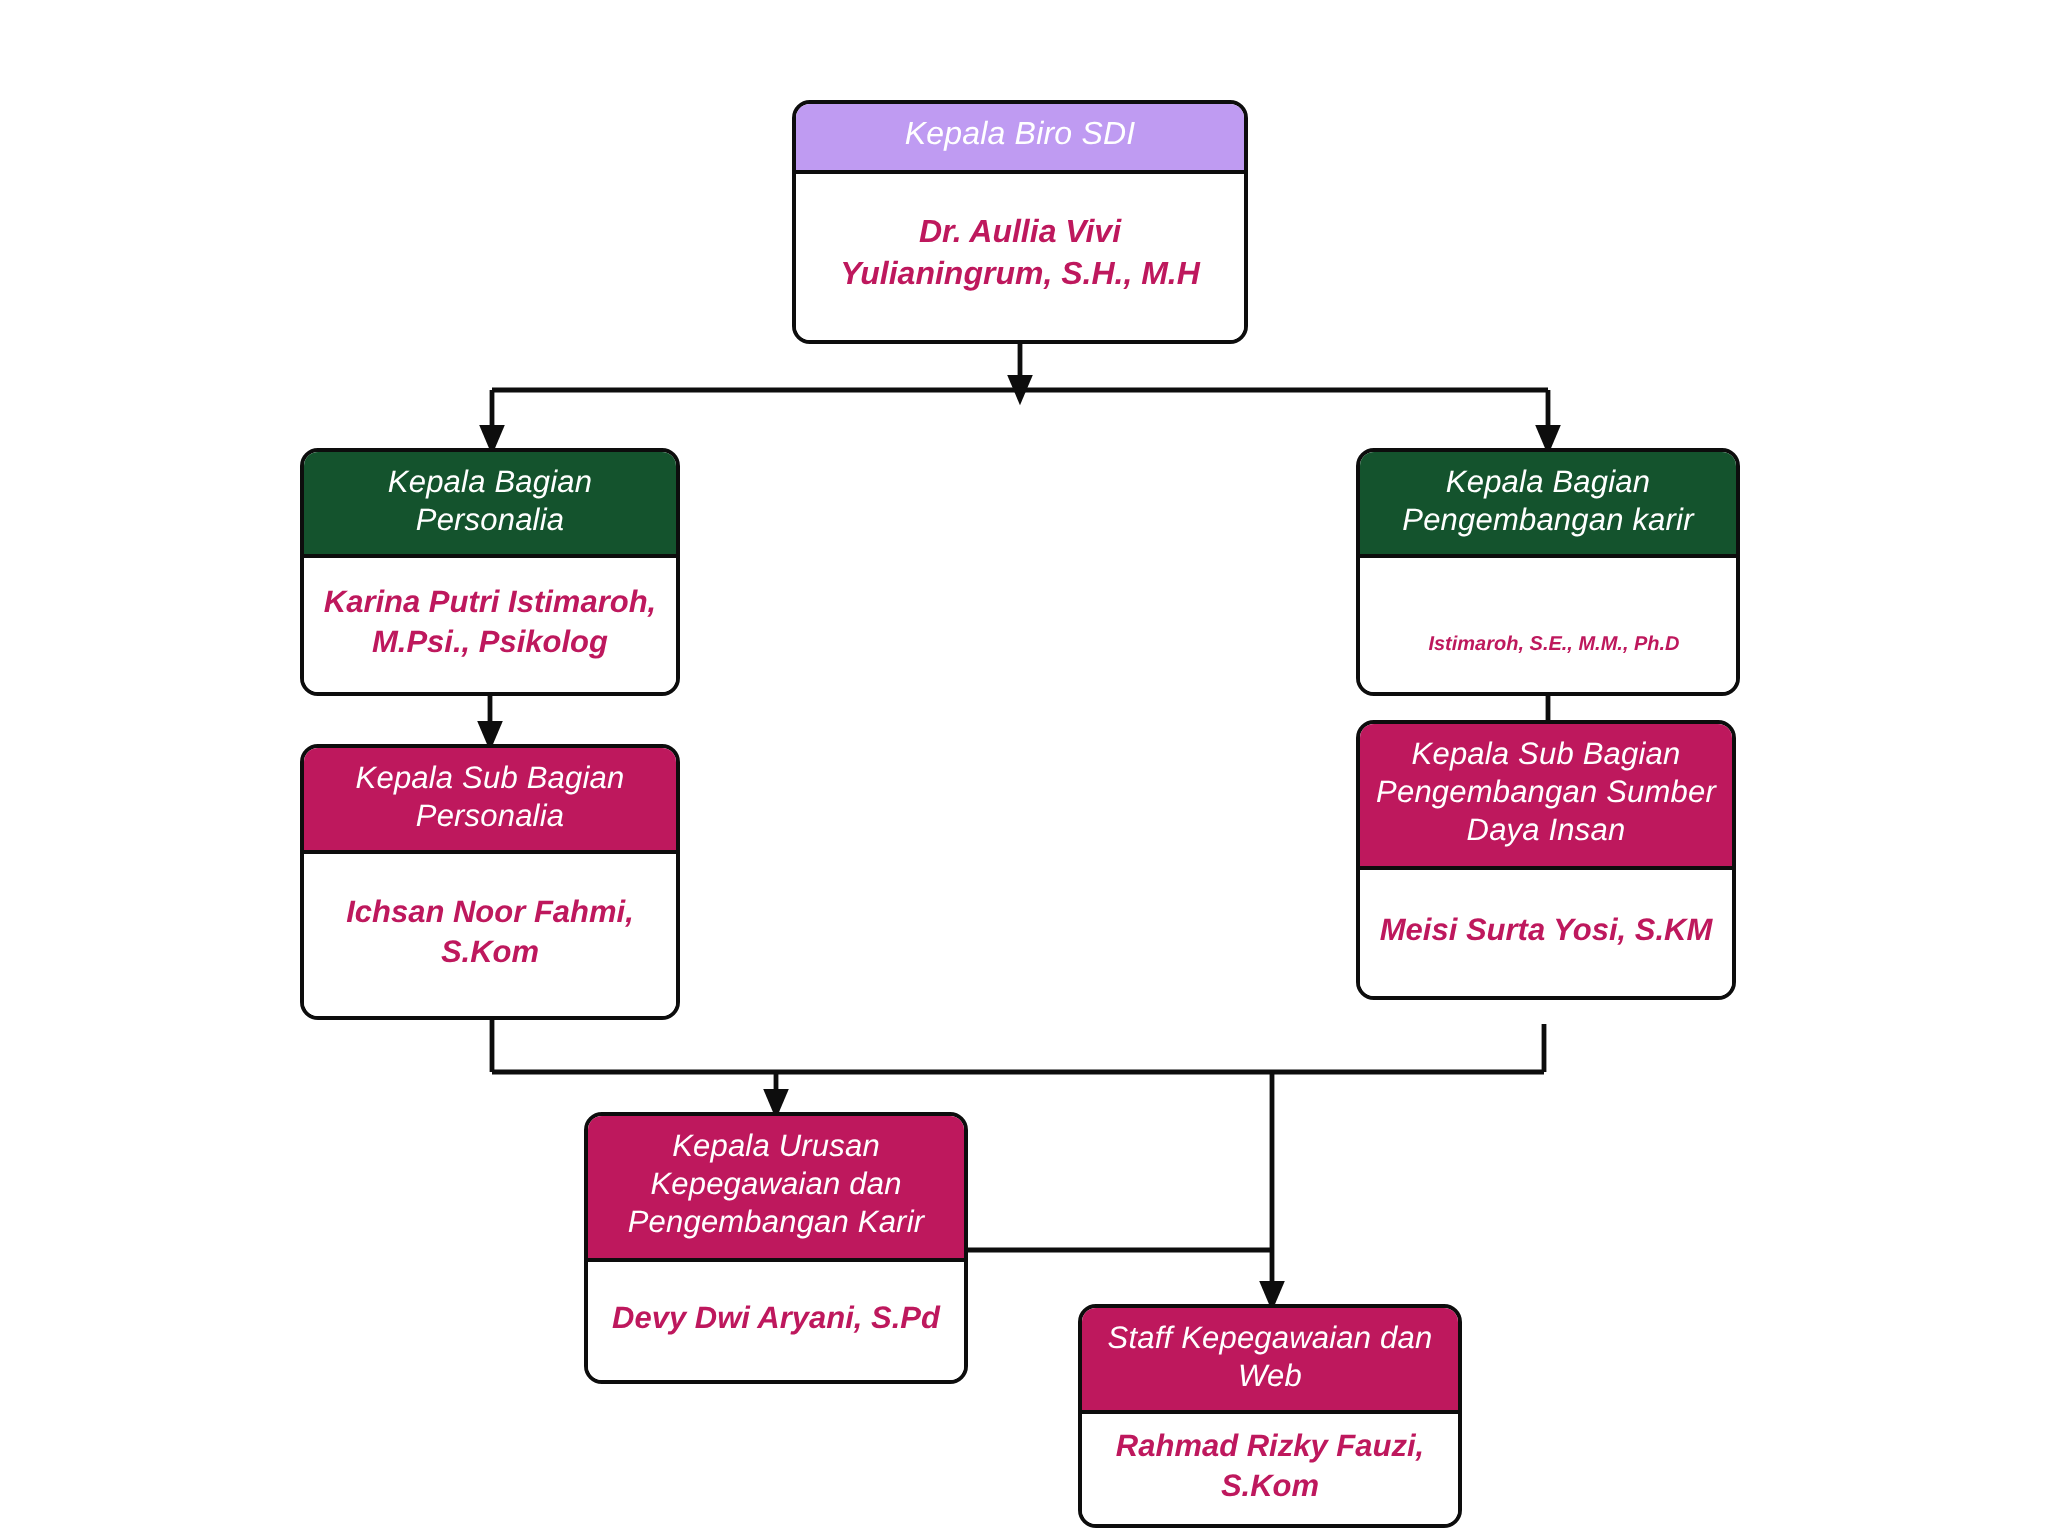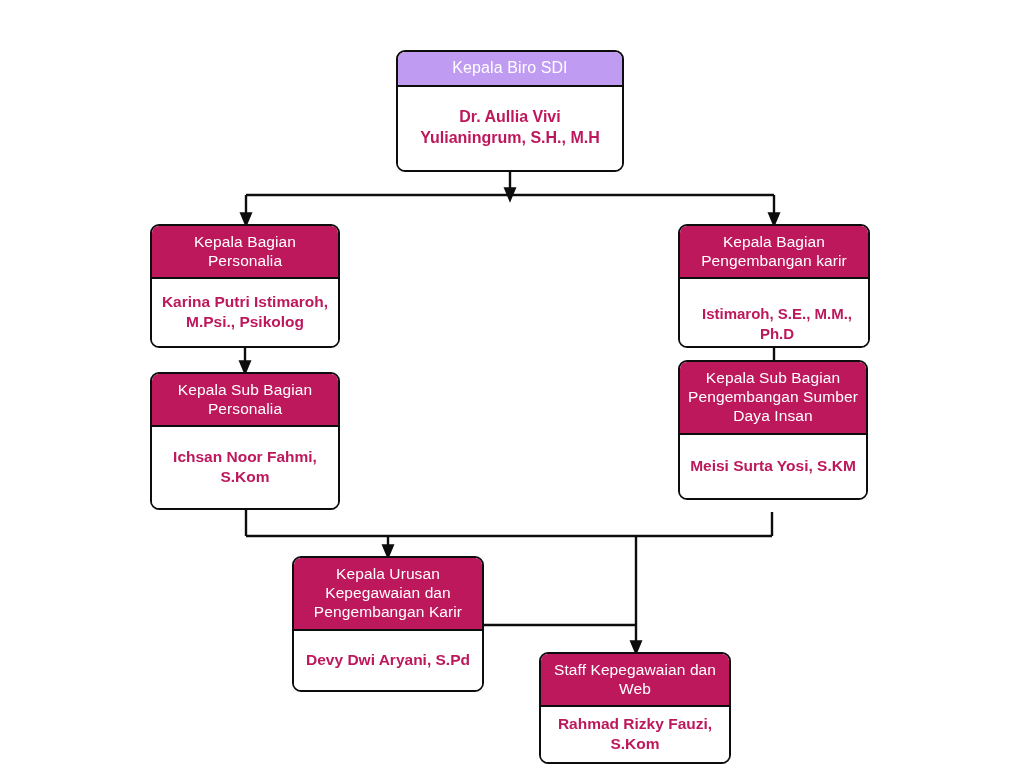--- a/index.html
+++ b/index.html
@@ -15,20 +15,21 @@
     overflow: hidden;
     font-family: "Liberation Sans", "DejaVu Sans", sans-serif;
     -webkit-font-smoothing: antialiased;
   }
 
   #chart-canvas {
     position: absolute;
     left: 0; top: 0;
     width: 1024px;
     height: 768px;
+    font-style: italic;
   }
 
   
   #connectors {
     position: absolute;
     left: 0; top: 0;
     width: 1024px;
     height: 768px;
     z-index: 1;
   }
@@ -71,35 +72,35 @@
     color: #be185d;
     font-weight: bold;
     font-size: 15.5px;
     line-height: 1.30;
     padding: 5px 7px 6px 7px;
     background: #ffffff;
   }
 
   
   .hdr-purple { background: #bf9bf2; }
-  .hdr-blue   { background: #be185d; }
+  .hdr-blue   { background: #14532d; }
   .hdr-green  { background: #be185d; }
 
   
   #node-kepala-biro        { left: 396px; top: 50px;  width: 228px; height: 122px; }
   #node-kabag-personalia   { left: 150px; top: 224px; width: 190px; height: 124px; }
   #node-kabag-pengembangan { left: 678px; top: 224px; width: 192px; height: 124px; gap: 20px; }
   #node-kasubbag-personalia{ left: 150px; top: 372px; width: 190px; height: 138px; }
   #node-kasubbag-sdi       { left: 678px; top: 360px; width: 190px; height: 140px; }
   #node-kaur-kepegawaian   { left: 292px; top: 556px; width: 192px; height: 136px; }
   #node-staff-kepegawaian  { left: 539px; top: 652px; width: 192px; height: 112px; }
 
   #node-kepala-biro .node-header        { font-size: 16px; }
   #node-kepala-biro .node-body          { font-size: 16px; }
-  #node-kabag-pengembangan .node-body   { font-size: 15px; padding-left: 13px; }
+  #node-kabag-pengembangan .node-body   { font-size: 10px; padding-left: 13px; }
   #node-staff-kepegawaian .node-body    { font-size: 15.5px; }
 </style>
 </head>
 <body>
 
 <div id="chart-canvas">
 
   <svg id="connectors" viewBox="0 0 1024 768" width="1024" height="768" aria-hidden="true">
     <defs>
       <marker id="arrowhead" markerWidth="7" markerHeight="7" refX="3.2" refY="3" orient="auto" markerUnits="strokeWidth">

